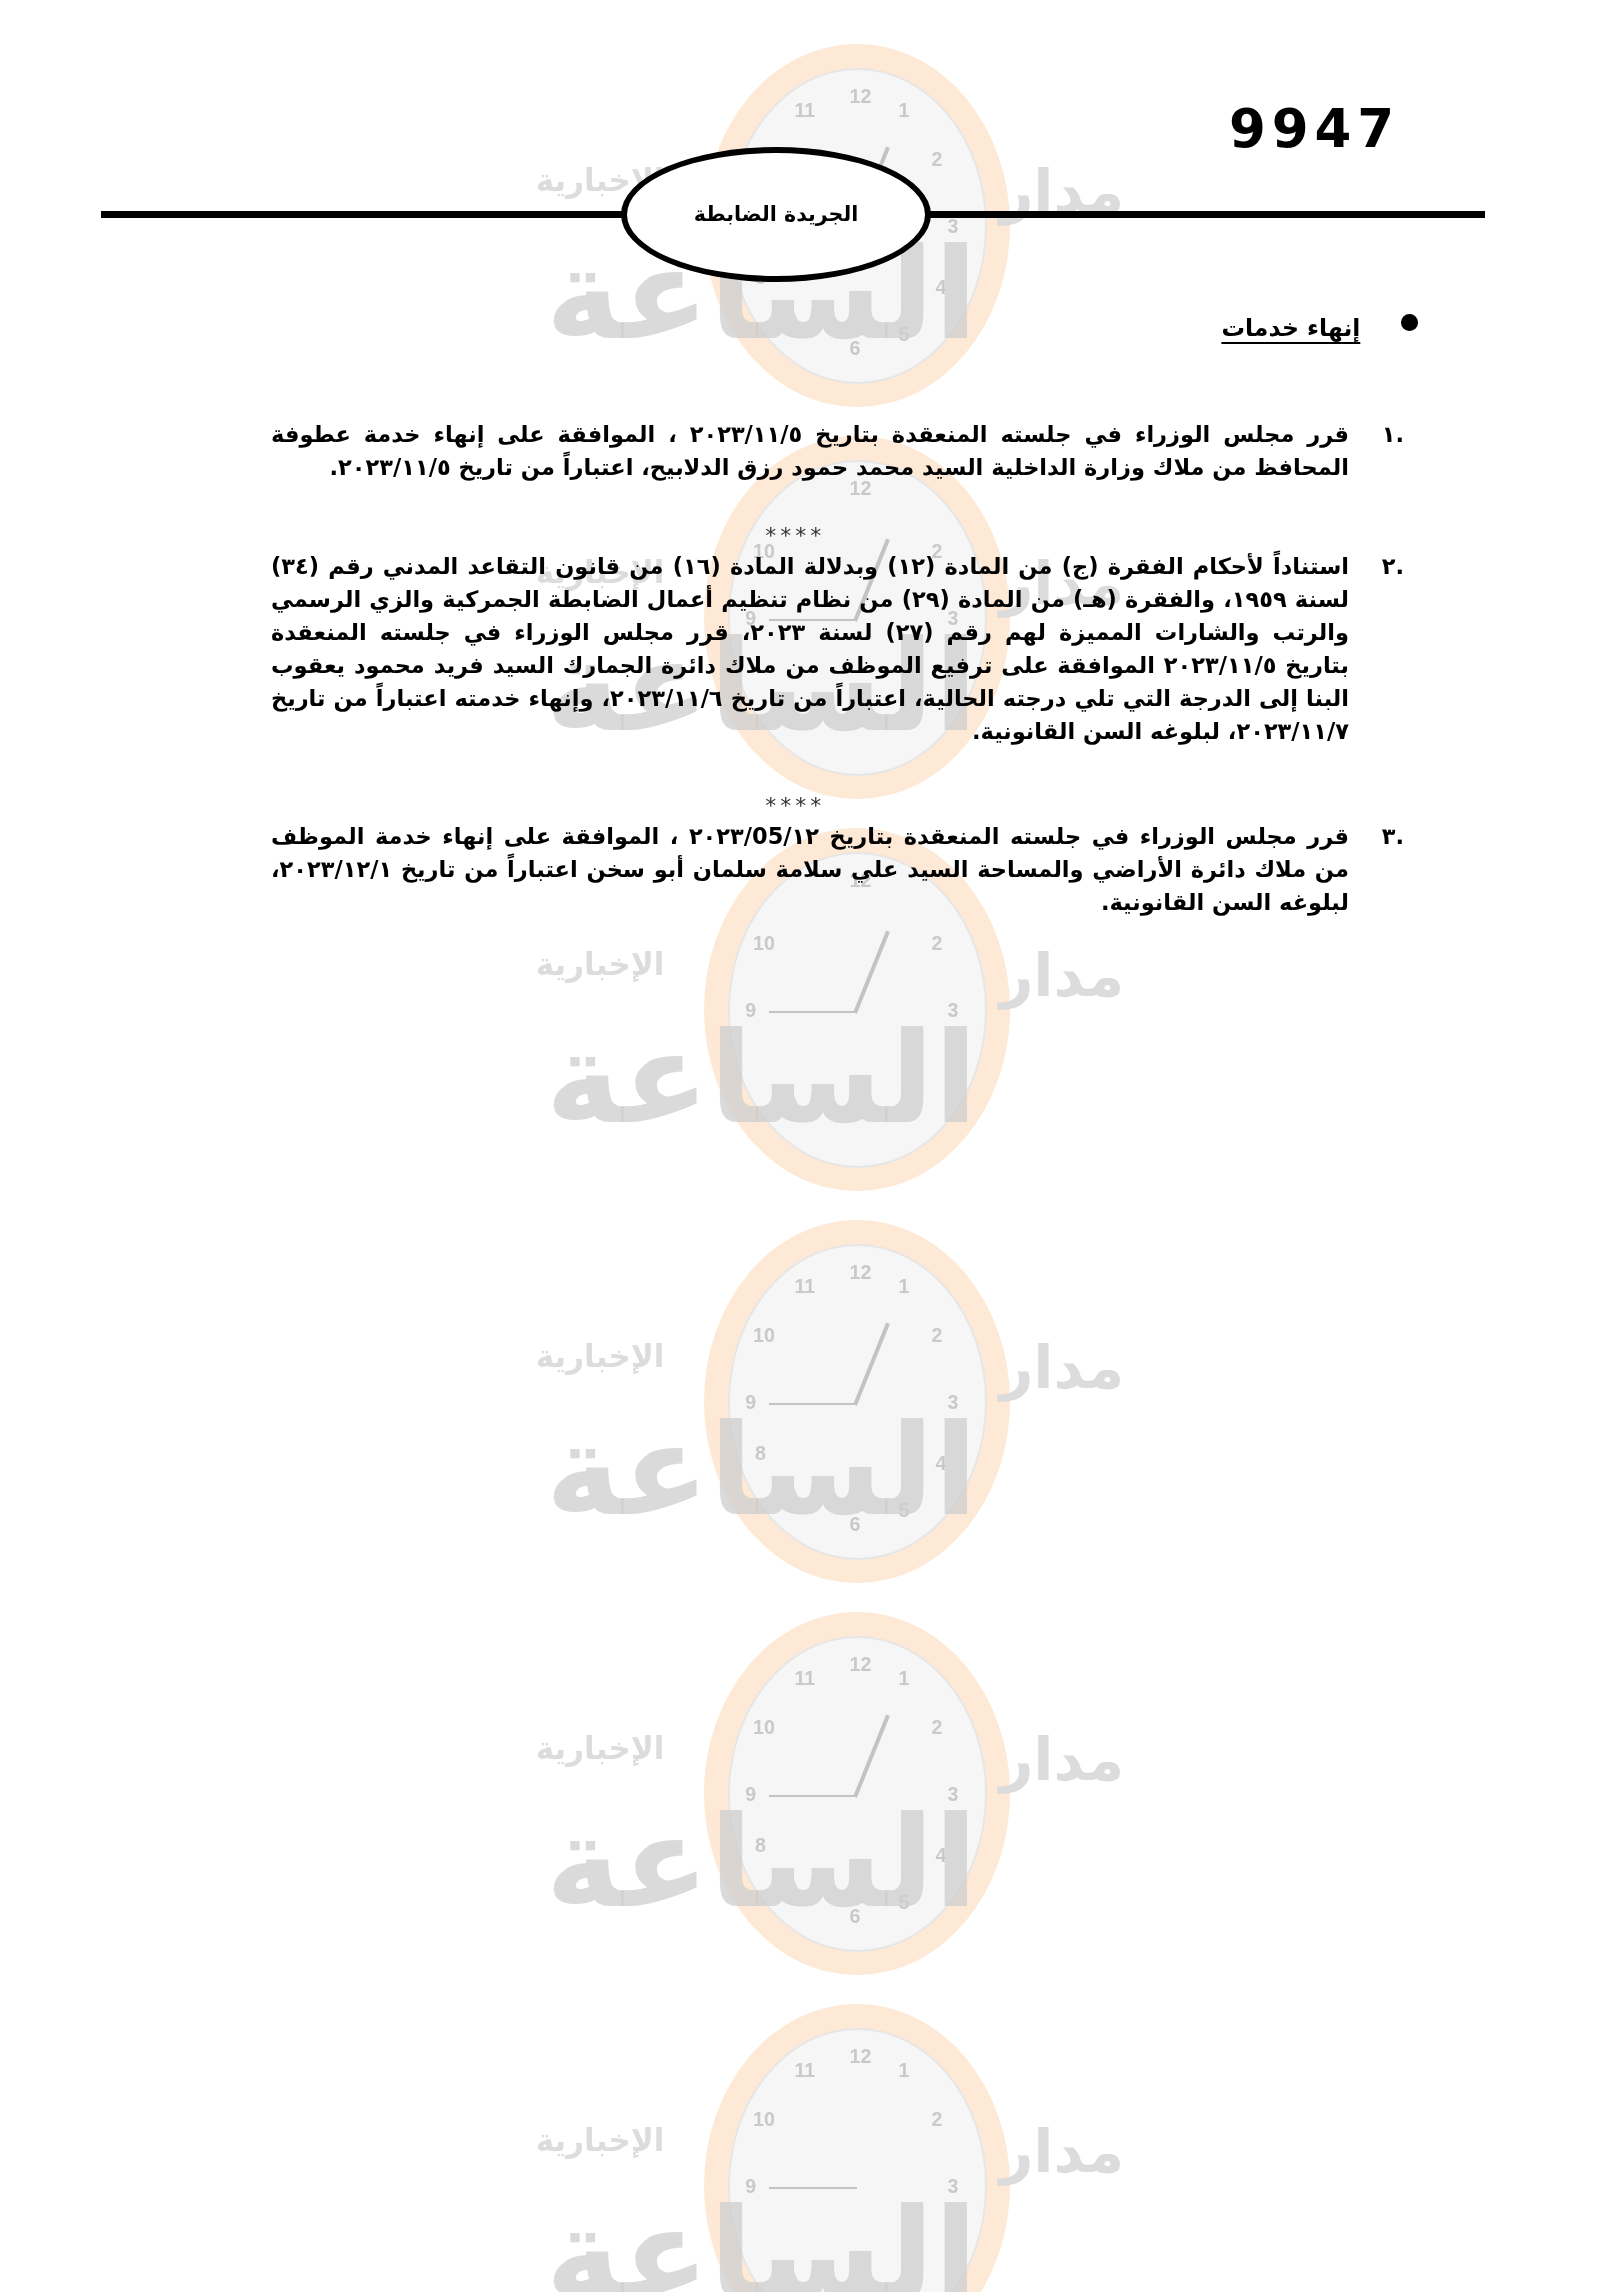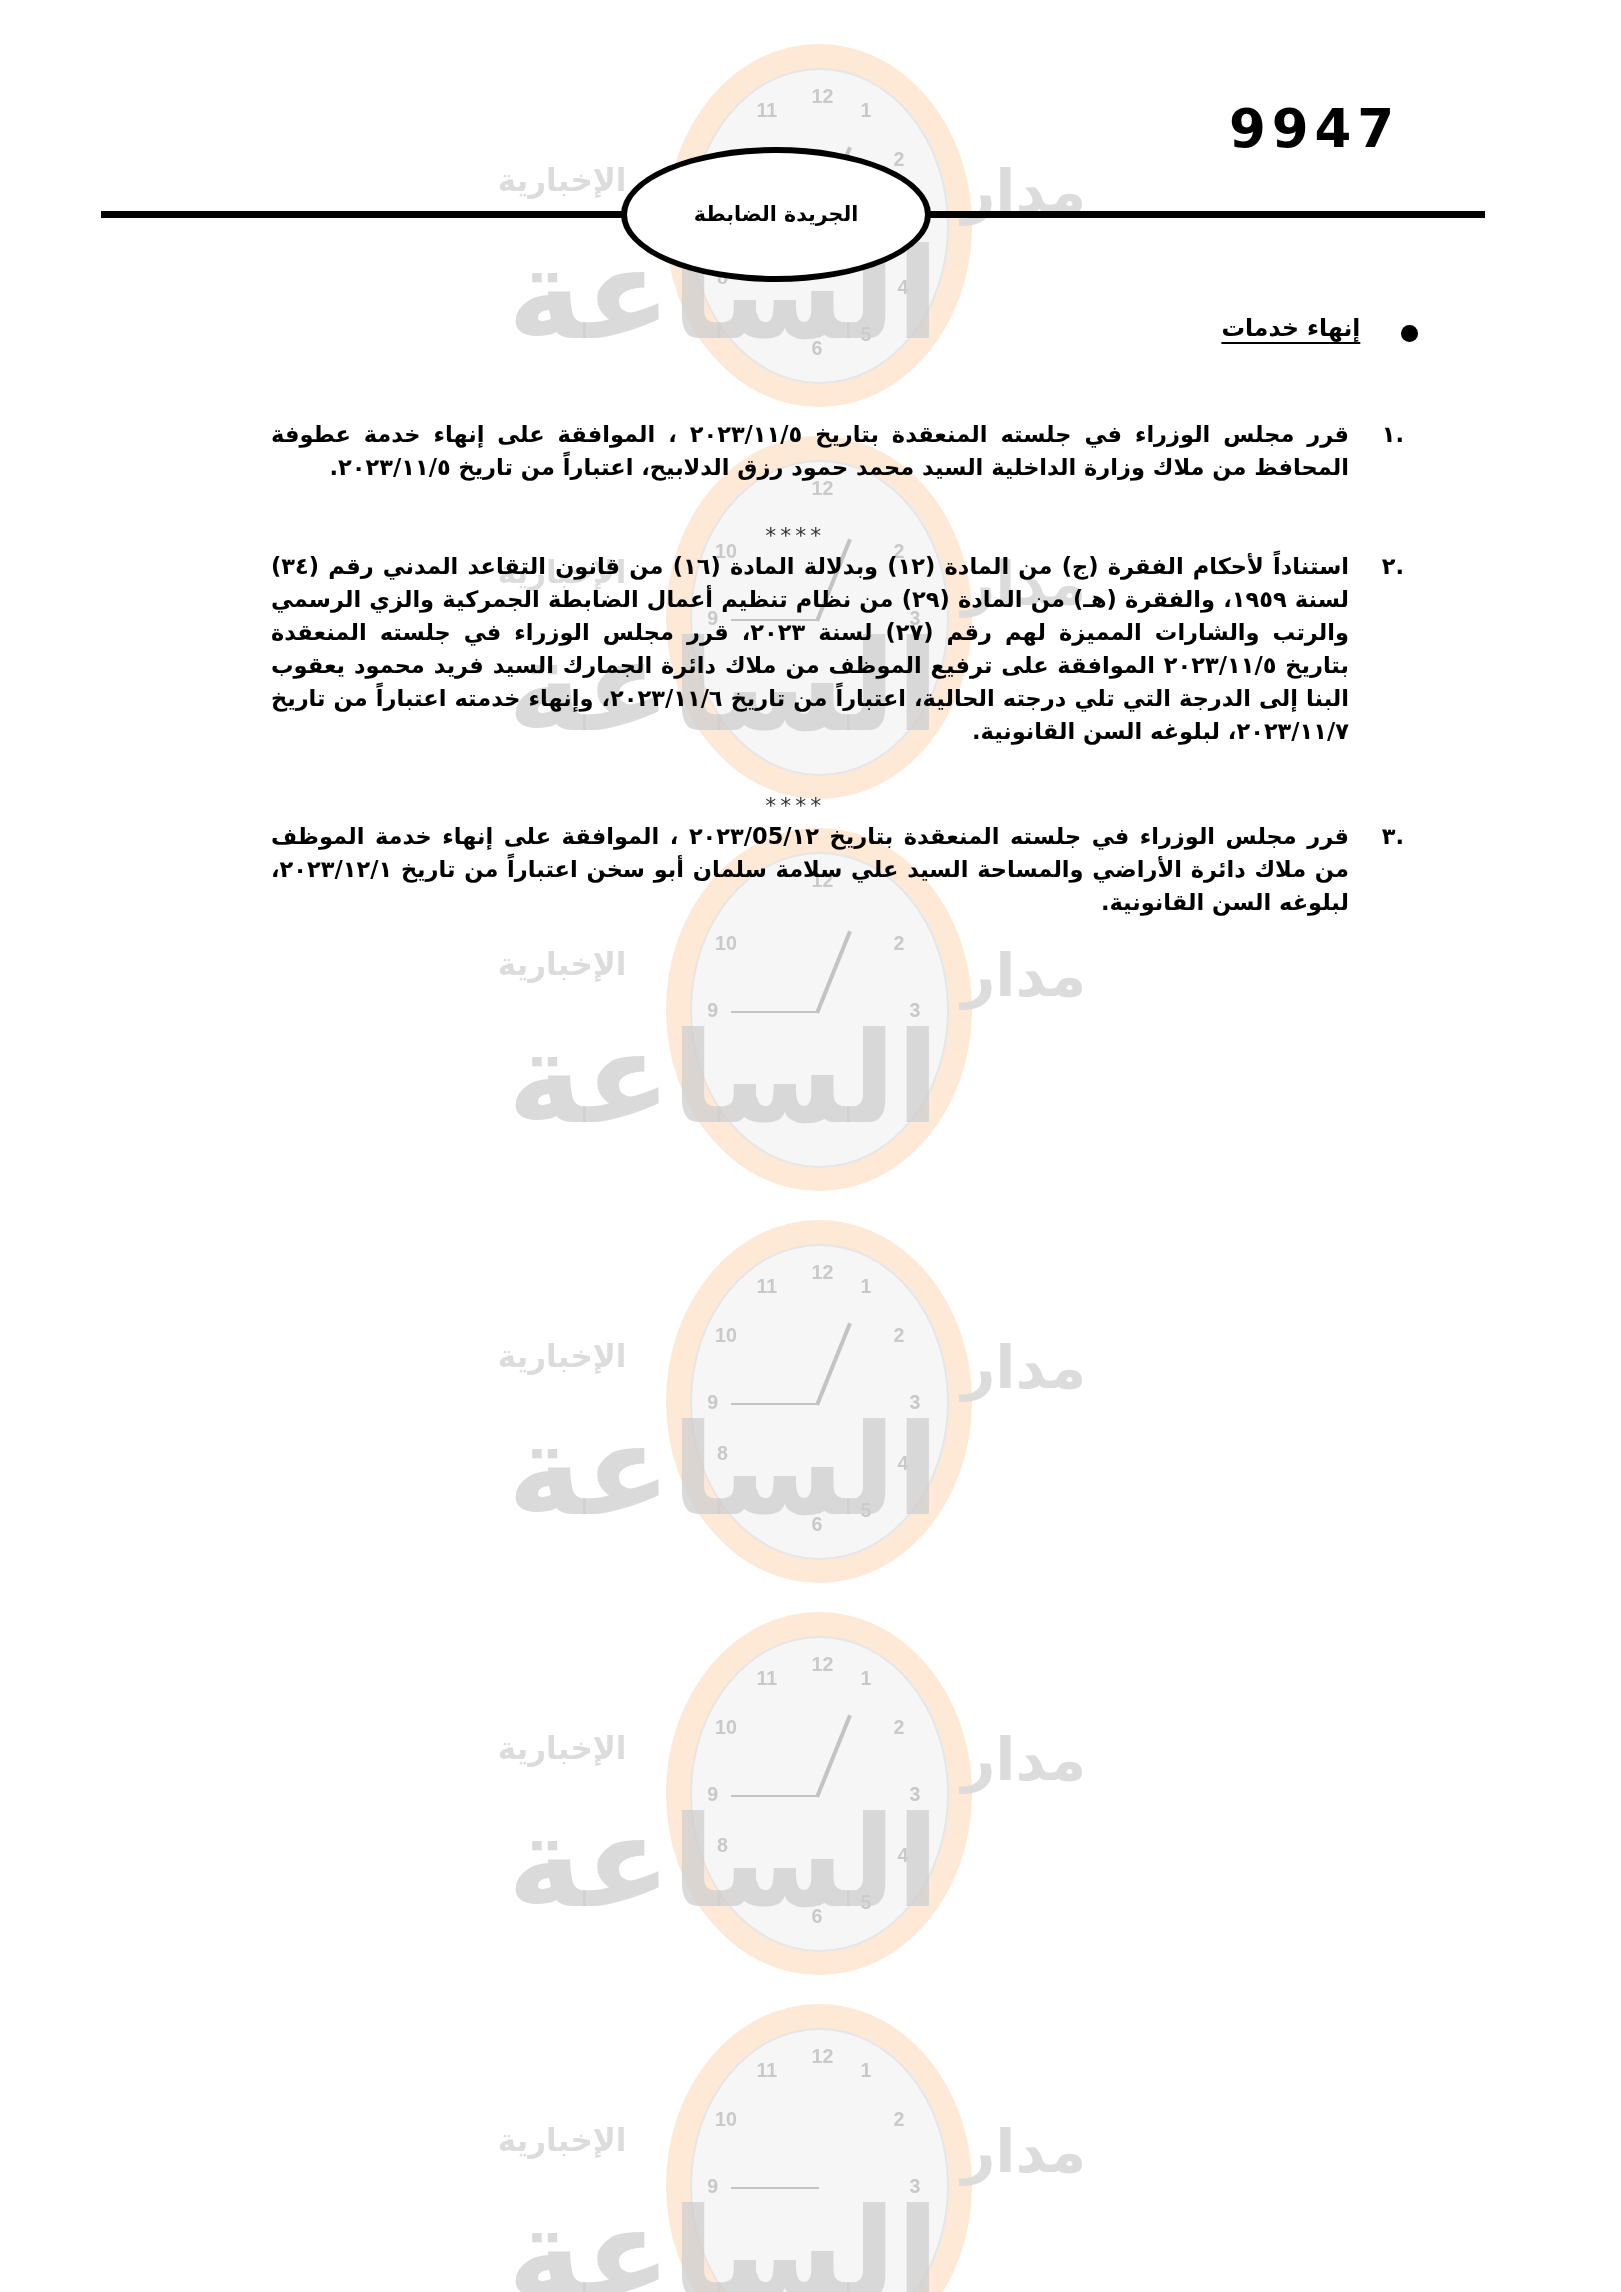--- a/index.html
+++ b/index.html
@@ -11,21 +11,21 @@
       width: 1621px;
       height: 2293px;
       position: relative;
       overflow: hidden;
       font-family: "Liberation Sans", "DejaVu Sans", sans-serif;
       color: #000;
     }
     
     .watermark {
       position: absolute;
-      left: 488px;
+      left: 526px;
       width: 608px;
       height: 372px;
       pointer-events: none;
       z-index: 0;
     }
     .wm-clock {
       position: absolute;
       left: 178px;
       top: 0;
       width: 306px;
@@ -120,21 +120,21 @@
     .content {
       position: absolute;
       top: 314px;
       right: 272px;
       width: 1078px;
       z-index: 2;
       direction: rtl;
     }
     .section-heading {
       display: flex;
-      align-items: flex-end;
+      align-items: flex-start;
       margin-right: -69px;
       margin-bottom: 76px;
     }
     .bullet-dot {
       width: 16.7px;
       height: 16.7px;
       border-radius: 50%;
       background: #000;
       margin-left: 41px;
       flex: 0 0 auto;

